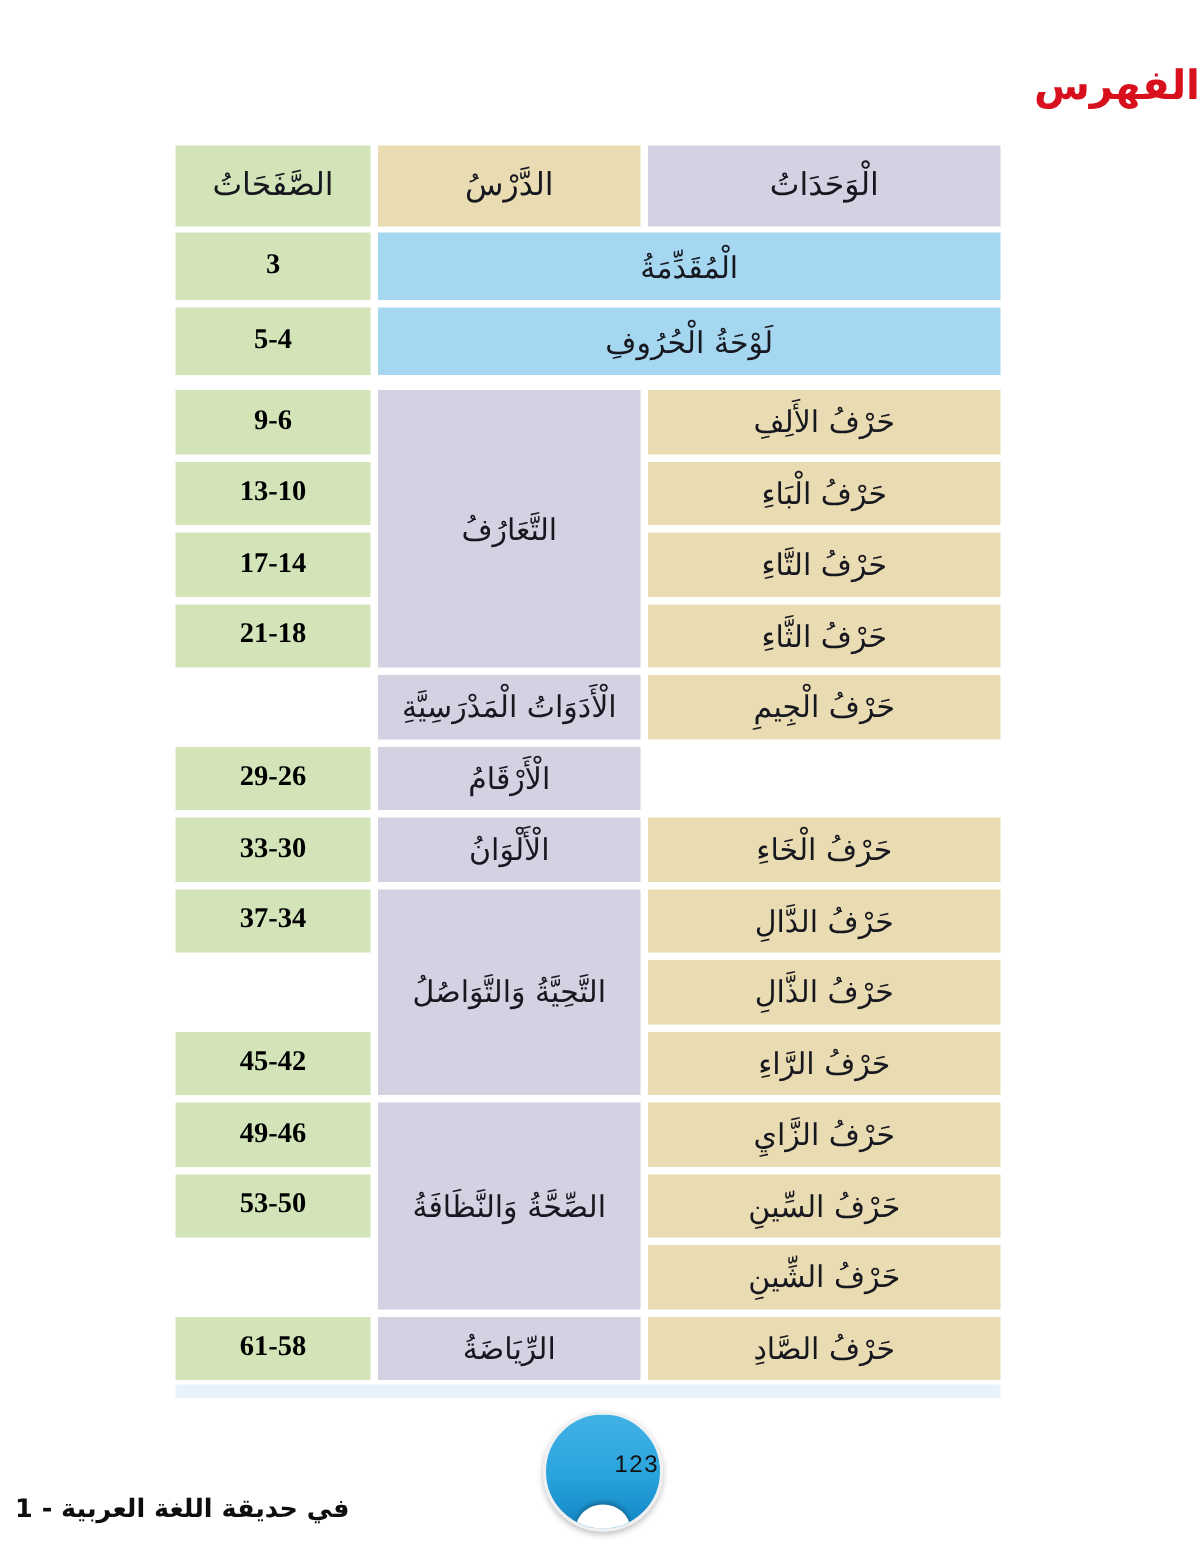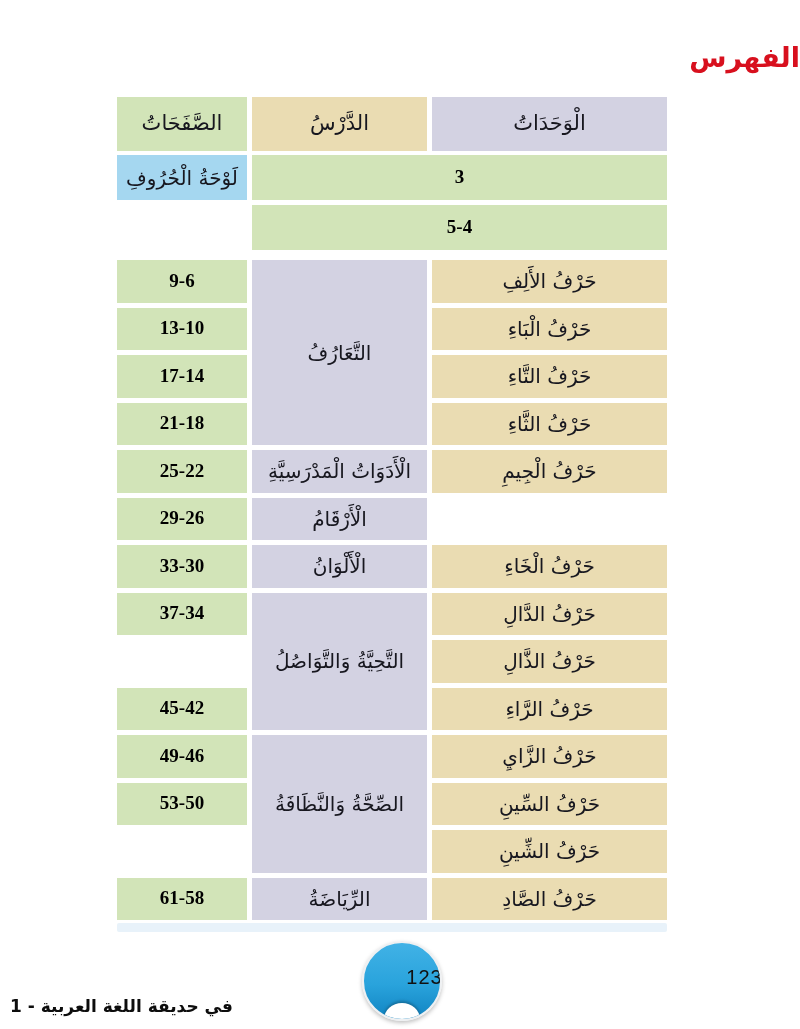--- a/index.html
+++ b/index.html
@@ -35,21 +35,21 @@
     background:linear-gradient(180deg,#41b2e6 0%,#29a3dc 55%,#1184c2 100%);
     border:2px solid #eef0f2;box-shadow:0 2px 4px rgba(0,0,0,0.25);
     display:flex;align-items:center;justify-content:center;overflow:hidden;
   }
   .badge::after{
     content:"";position:absolute;bottom:-16px;left:50%;transform:translateX(-50%);
     width:36px;height:32px;background:#fff;border-radius:50%;
     box-shadow:0 -2px 3px rgba(0,0,0,0.25);
   }
   .badge span{
-    font-family:"Liberation Sans",sans-serif;font-size:20px;color:#111;
+    font-family:"Liberation Sans",sans-serif;font-size:16px;color:#111;
     position:relative;top:-4px;letter-spacing:1px;margin-left:45px;
   }
   .footer-title{
     position:absolute;left:10px;top:996px;font-size:17px;font-weight:bold;
     color:#0d0d0d;direction:rtl;
   }
 </style>
 </head>
 <body>
 
@@ -57,20 +57,21 @@
 
 <div class="toc">
 
   <div class="grid header-grid">
     <div class="cell lavender hdr" dir="rtl">الْوَحَدَاتُ</div>
     <div class="cell beige hdr" dir="rtl">الدَّرْسُ</div>
     <div class="cell green hdr" dir="rtl">الصَّفَحَاتُ</div>
   </div>
 
   <div class="grid intro-grid">
+    <div class="cell blue" dir="rtl">الْمُقَدِّمَةُ</div>
     <div class="cell green num">3</div>
     <div class="cell blue" dir="rtl">لَوْحَةُ الْحُرُوفِ</div>
     <div class="cell green num">5-4</div>
   </div>
 
   <div class="grid lessons-grid">
     <div class="cell beige" style="grid-area:1/1" dir="rtl">حَرْفُ الأَلِفِ</div>
     <div class="cell beige" style="grid-area:2/1" dir="rtl">حَرْفُ الْبَاءِ</div>
     <div class="cell beige" style="grid-area:3/1" dir="rtl">حَرْفُ التَّاءِ</div>
     <div class="cell beige" style="grid-area:4/1" dir="rtl">حَرْفُ الثَّاءِ</div>
@@ -89,21 +90,20 @@
     <div class="cell lavender" style="grid-row:6;grid-column:2" dir="rtl">الْأَرْقَامُ</div>
     <div class="cell lavender" style="grid-row:7;grid-column:2" dir="rtl">الْأَلْوَانُ</div>
     <div class="cell lavender" style="grid-row:8/span 3;grid-column:2" dir="rtl">التَّحِيَّةُ وَالتَّوَاصُلُ</div>
     <div class="cell lavender" style="grid-row:11/span 3;grid-column:2" dir="rtl">الصِّحَّةُ وَالنَّظَافَةُ</div>
     <div class="cell lavender" style="grid-row:14;grid-column:2" dir="rtl">الرِّيَاضَةُ</div>
 
     <div class="cell green num" style="grid-area:1/3">9-6</div>
     <div class="cell green num" style="grid-area:2/3">13-10</div>
     <div class="cell green num" style="grid-area:3/3">17-14</div>
     <div class="cell green num" style="grid-area:4/3">21-18</div>
-    <div class="cell green num" style="grid-area:5/3">25-22</div>
     <div class="cell green num" style="grid-area:6/3">29-26</div>
     <div class="cell green num" style="grid-area:7/3">33-30</div>
     <div class="cell green num" style="grid-area:8/3">37-34</div>
     <div class="cell green num" style="grid-area:10/3">45-42</div>
     <div class="cell green num" style="grid-area:11/3">49-46</div>
     <div class="cell green num" style="grid-area:12/3">53-50</div>
     <div class="cell green num" style="grid-area:14/3">61-58</div>
   </div>
 
   <div class="strip"></div>

